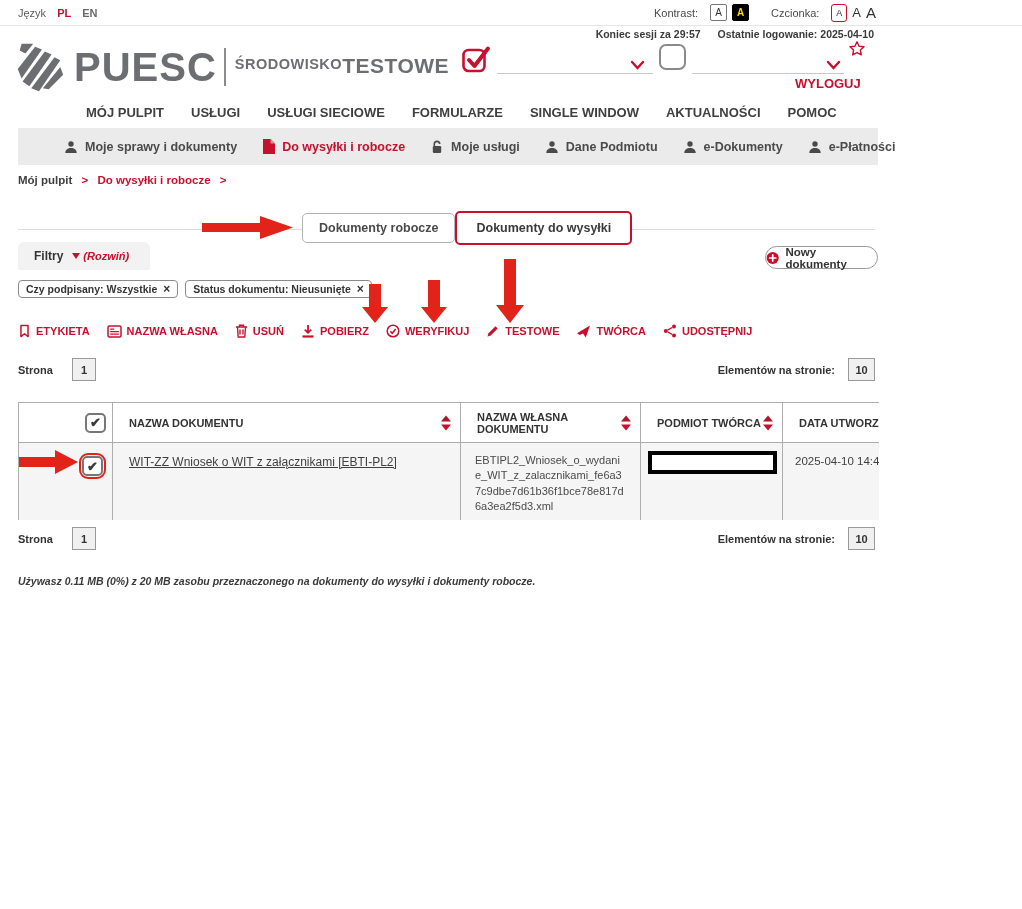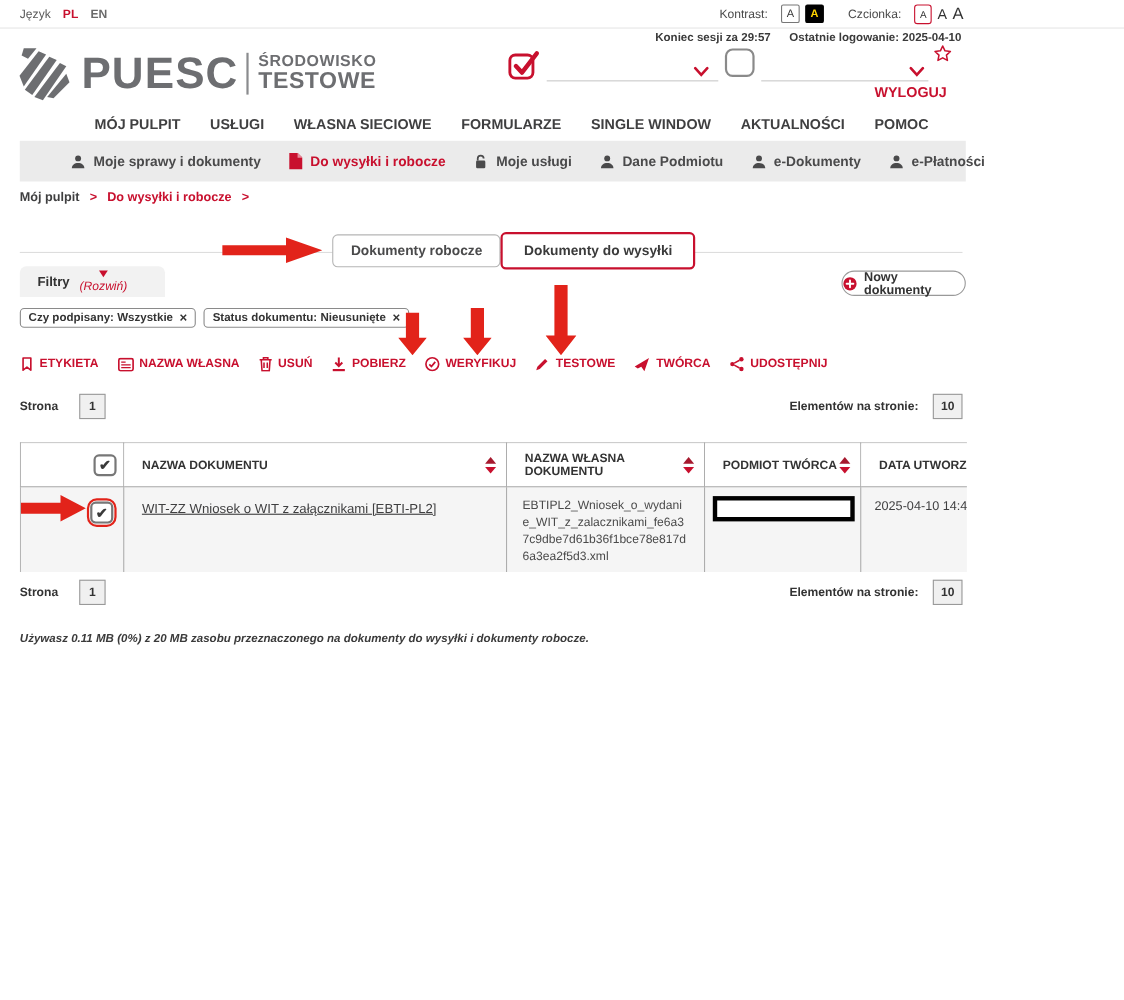--- a/index.html
+++ b/index.html
@@ -26,21 +26,21 @@
 
   
   .session { position:absolute; top:28px; left:0; width:874px; text-align:right;
     font-size:10.5px; font-weight:bold; color:#3a3a3a; }
   .session span { margin-left:14px; }
 
   
   .logo { position:absolute; top:38px; left:10px; display:flex; align-items:center; }
   .brand { font-size:40px; font-weight:800; color:#6d6e71; letter-spacing:1px; margin-left:6px; }
   .brand-div { width:2px; height:38px; background:#8a8b8e; margin:0 9px 0 7px; }
-  .envbox { display:flex; flex-direction:column; justify-content:center; color:#6d6e71; }
+  .envbox { display:flex; flex-direction:row; justify-content:center; color:#6d6e71; }
   .env1 { font-size:14.5px; font-weight:800; letter-spacing:.5px; }
   .env2 { font-size:21px; font-weight:800; letter-spacing:.5px; margin-top:-2px; }
 
   .hctl { position:absolute; }
   .uline { border-bottom:1px solid #c9c9c9; position:absolute; height:26px; }
   .chev { position:absolute; }
   .avatar { position:absolute; width:27px; height:26px; border:2px solid #8a8a8a; border-radius:7px; background:#fff; }
   .logout { position:absolute; top:76px; left:795px; font-size:13px; font-weight:800; color:#c8102e; cursor:pointer; }
 
   
@@ -64,21 +64,21 @@
   .tabline { position:absolute; top:229px; left:18px; width:857px; height:1px; background:#ddd; }
   .tabs { position:absolute; top:211px; left:302px; display:flex; align-items:center; }
   .tab { background:#fff; font-weight:800; font-size:12.5px; color:#3a3a3a; cursor:pointer; }
   .tab.active { border:2px solid #c8102e; border-radius:5px; padding:8px 19px; z-index:2; }
   .tab.idle { border:1px solid #b5b5b5; border-radius:5px; padding:7px 16px; color:#4a4a4b; z-index:1; }
 
   
   .filtertab { position:absolute; top:242px; left:18px; width:132px; height:28px; background:#f2f2f2;
     border-radius:6px 6px 0 0; display:flex; align-items:center; padding-left:16px; gap:9px; }
   .filtertab .ft { font-size:12px; font-weight:800; color:#333; }
-  .rozwin { font-size:11px; font-style:italic; font-weight:normal; color:#c8102e; display:flex; align-items:center; gap:3px; cursor:pointer;flex-direction:column; }
+  .rozwin { font-size:11px; font-style:italic; font-weight:bold; color:#c8102e; display:flex; align-items:center; gap:3px; cursor:pointer; }
   .caret-down { width:0; height:0; border-left:4px solid transparent; border-right:4px solid transparent; border-top:6px solid #c8102e; }
 
   .newdoc { position:absolute; top:246px; left:765px; width:113px; height:23px; border:1px solid #999;
     border-radius:12px; background:#fff; display:flex; align-items:center; justify-content:center; gap:6px;
     font-size:11.5px; font-weight:800; color:#333; cursor:pointer; }
 
   .chips { position:absolute; top:280px; left:18px; display:flex; gap:7px; }
   .chip { border:1px solid #8a8a8a; border-radius:4px; background:#fff; padding:2px 7px;
     font-size:10.5px; font-weight:800; color:#333; display:flex; align-items:center; gap:6px; }
   .chip .x { font-size:12px; font-weight:800; color:#333; cursor:pointer; line-height:1; }
@@ -195,21 +195,21 @@
     <polyline points="2,2 7.5,8 13,2" fill="none" stroke="#c8102e" stroke-width="2.4" stroke-linecap="round"></polyline>
   </svg>
   <svg class="chev" style="top:40px; left:848px;" width="18" height="18" viewBox="0 0 18 18">
     <path d="M9 1.8l2.1 4.4 4.9.6-3.6 3.3.9 4.8L9 12.6l-4.3 2.3.9-4.8L2 6.8l4.9-.6z" fill="none" stroke="#c8102e" stroke-width="1.4" stroke-linejoin="round"></path>
   </svg>
   <div class="logout">WYLOGUJ</div>
 
   <div class="mainnav">
     <span class="mitem">MÓJ PULPIT</span>
     <span class="mitem">USŁUGI</span>
-    <span class="mitem">WŁASNA SIECIOWE</span>
+    <span class="mitem">USŁUGI SIECIOWE</span>
     <span class="mitem">FORMULARZE</span>
     <span class="mitem">SINGLE WINDOW</span>
     <span class="mitem">AKTUALNOŚCI</span>
     <span class="mitem">POMOC</span>
   </div>
 
   <div class="subnav">
     <span class="sitem">
       <svg width="14" height="14" viewBox="0 0 14 14" fill="#4a4a4b">
         <circle cx="7" cy="4" r="2.7"></circle>

